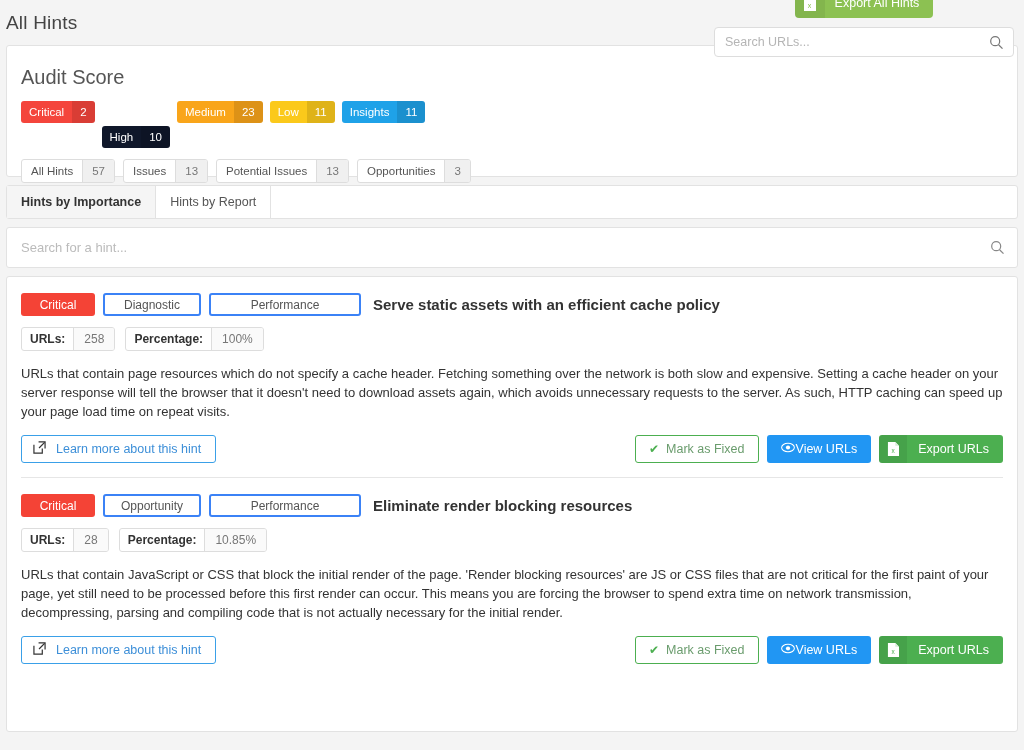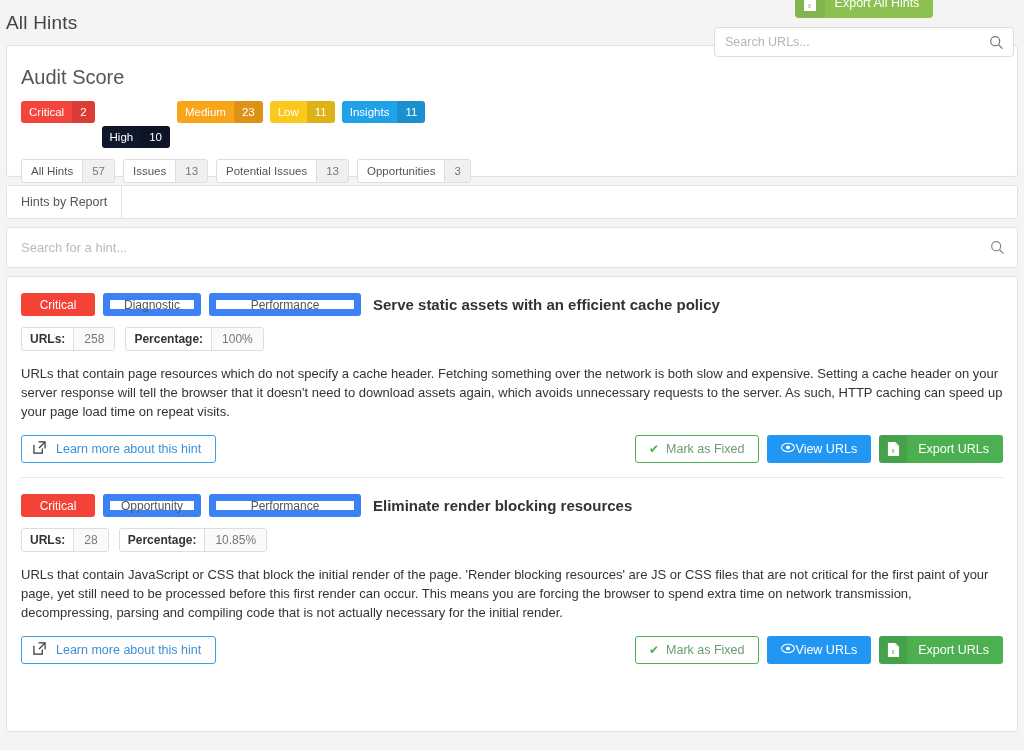--- a/index.html
+++ b/index.html
@@ -196,21 +196,21 @@
     background: #f44336;
     color: #fff;
     font-size: 12px;
     border-radius: 3px;
     height: 23px;
     width: 74px;
     display: flex; align-items: center; justify-content: center;
     cursor: pointer;
   }
   .pill-tag {
-    border: 7px solid #3b82f6;
+    border: 2px solid #3b82f6;
     border-radius: 3px;
     background: #fff;
     color: #555;
     font-size: 12px;
     height: 23px;
     display: flex; align-items: center; justify-content: center;
     cursor: pointer;
   }
   .pill-tag.w1 { width: 98px; }
   .pill-tag.w2 { width: 152px; }
@@ -354,20 +354,21 @@
         </div>
         <div class="cat">
           <span class="t">Opportunities</span>
           <span class="c">3</span>
         </div>
       </div>
   </div>
 </div>
 
 <div class="tabs-card" id="tabs-row">
+    <div class="tab active">Hints by Importance</div>
     <div class="tab">Hints by Report</div>
   </div>
 
 <div class="hint-search">
   <input type="text" placeholder="Search for a hint..." style="">
   <span class="mag">
     <svg width="15" height="15" viewBox="0 0 16 16">
         <circle cx="6.6" cy="6.6" r="4.8" fill="none" stroke="#888" stroke-width="1.3"></circle>
         <line x1="10.2" y1="10.4" x2="14.4" y2="14.6" stroke="#888" stroke-width="1.3"></line>
       </svg>

